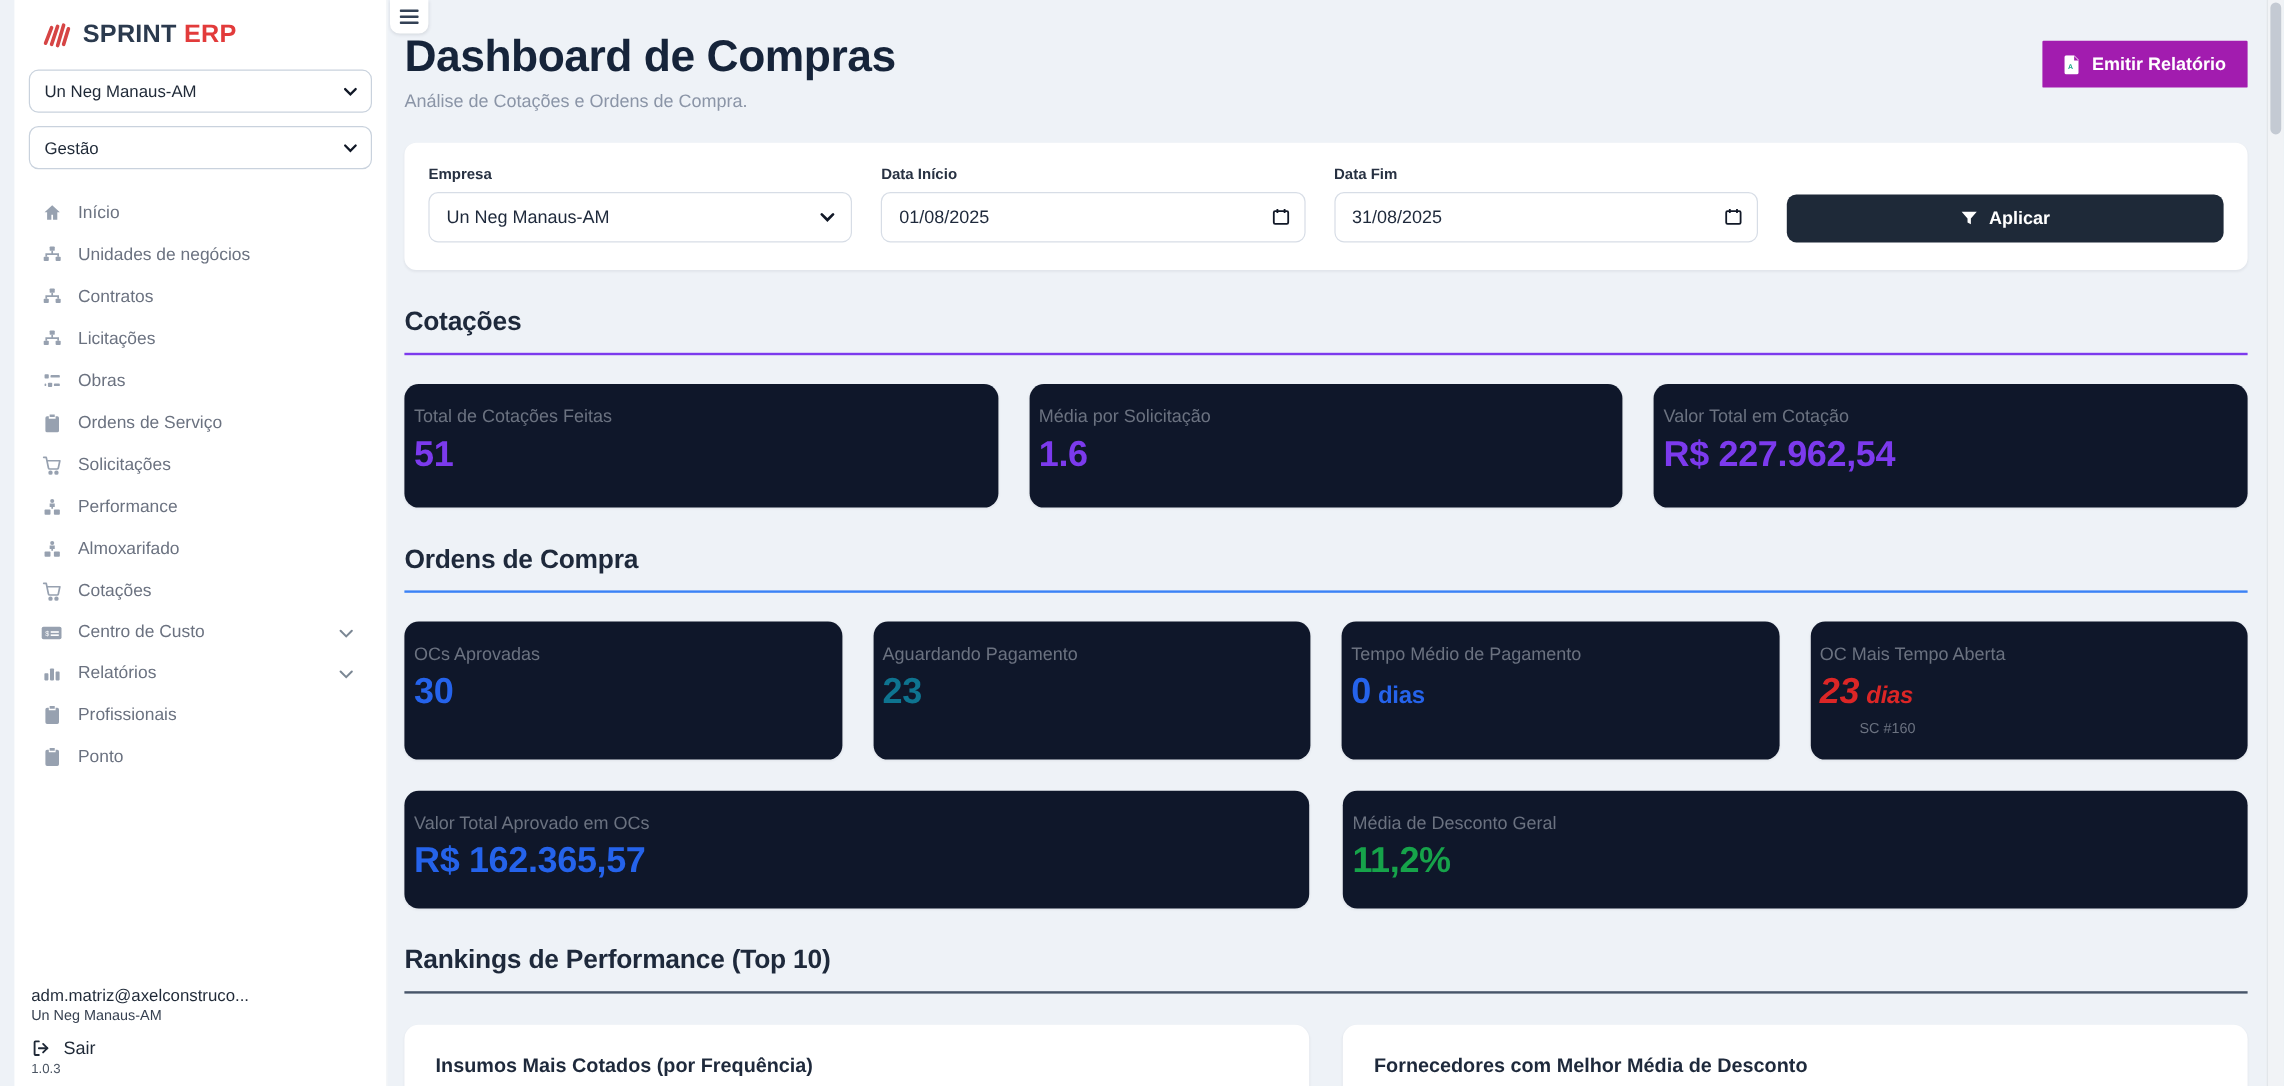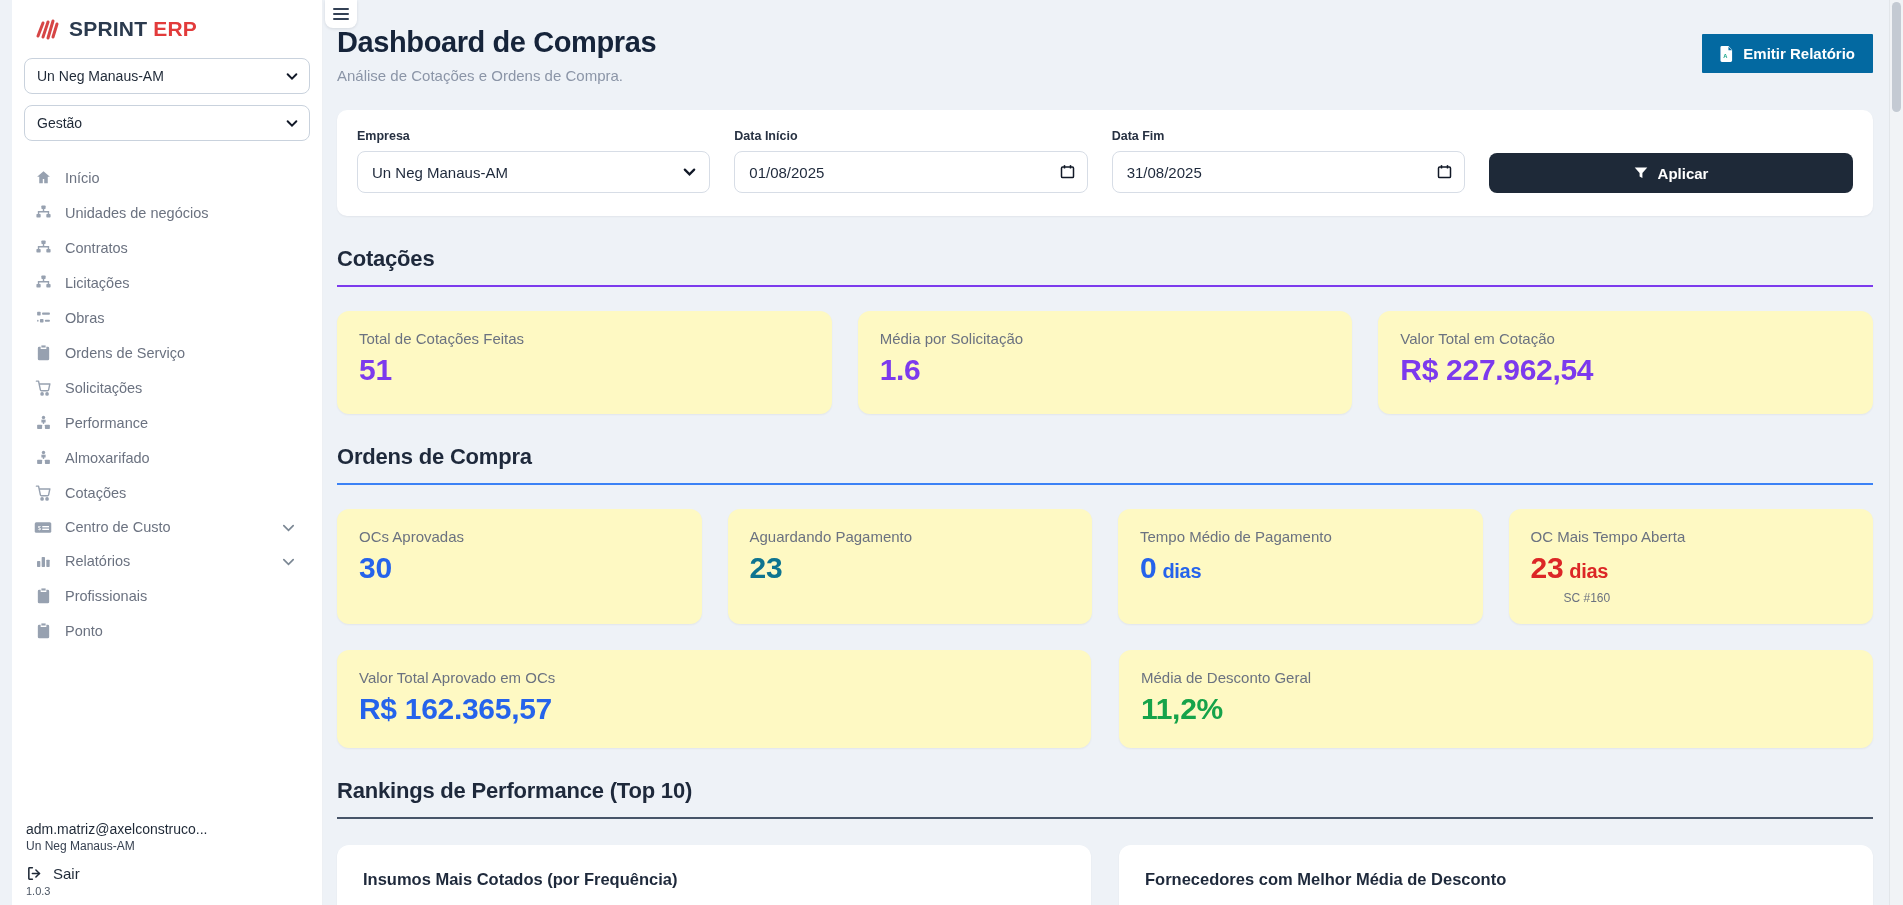--- a/index.html
+++ b/index.html
@@ -38,24 +38,24 @@
   .sf-version { font-size:11px; color:#4b5563; margin-top:3px; }
   
   .main { position:relative; flex:1; height:905px; padding:0 30px 0 14px; overflow:hidden; }
   .hamburger {
     position:absolute; left:2px; top:0; background:#fff; border:none;
     border-radius:0 0 8px 8px; box-shadow:0 1px 3px rgba(30,41,59,.12);
     width:32px; height:28px; display:flex; align-items:center; justify-content:center;
     cursor:pointer; color:#334155;
   }
   .header-row { display:flex; justify-content:space-between; align-items:flex-start; margin-top:26px; }
-  .page-title { font-size:29px; font-weight:800; letter-spacing:-.4px; color:#16243a; }
+  .page-title { font-size:37px; font-weight:800; letter-spacing:-.4px; color:#16243a; }
   .page-subtitle { font-size:15px; color:#8b95a7; margin-top:8px; }
   .report-btn {
-    display:flex; align-items:center; gap:9px; background:#0369a1; color:#fff;
+    display:flex; align-items:center; gap:9px; background:#a21caf; color:#fff;
     border:none; border-radius:1px; padding:11px 18px; font-size:15px; font-weight:700;
     cursor:pointer; margin-top:8px; font-family:inherit;
   }
   
   .filter-card {
     margin-top:26px; background:#fff; border-radius:10px; padding:19px 20px 23px 20px;
     box-shadow:0 1px 2px rgba(30,41,59,.06); display:flex; gap:24px; align-items:flex-end;
   }
   .f-field { flex:1 1 0; }
   .f-label { font-size:12.5px; font-weight:700; color:#273142; margin-bottom:8px; }
@@ -75,34 +75,34 @@
   .section-head {
     margin-top:30px; padding-bottom:13px; font-size:22px; font-weight:800; color:#1e293b;
     border-bottom:2px solid #7c3aed; letter-spacing:-.2px;
   }
   .section-head.blue { border-bottom-color:#3b82f6; }
   .section-head.slate { border-bottom-color:#475569; }
   .cards-3 { display:grid; grid-template-columns:repeat(3,1fr); gap:26px; margin-top:24px; }
   .cards-4 { display:grid; grid-template-columns:repeat(4,1fr); gap:26px; margin-top:24px; }
   .cards-2 { display:grid; grid-template-columns:repeat(2,1fr); gap:28px; margin-top:26px; }
   .kpi-card {
-    background:#fef9c3; border-radius:12px; padding:19px 22px;
+    background:#0f172a; border-radius:12px; padding:19px 8px;
     box-shadow:0 1px 2px rgba(30,41,59,.06);
   }
   .cards-3 .kpi-card { min-height:103px; }
   .cards-4 .kpi-card { min-height:114px; }
   .cards-2 .kpi-card { min-height:98px; }
   .kpi-label { font-size:15px; color:#6b7280; }
   .kpi-value { font-size:30px; font-weight:800; margin-top:6px; letter-spacing:-.3px; }
   .kpi-value .suffix { font-size:20px; font-weight:700; margin-left:6px; }
   .kpi-note { font-size:12px; color:#6b7280; margin-top:6px;margin-left:33px; }
   .val-purple { color:#7c3aed; }
   .val-blue { color:#2563eb; }
   .val-teal { color:#0e7490; }
-  .val-red { color:#dc2626; }
+  .val-red { color:#dc2626;font-style:italic; }
   .val-green { color:#16a34a; }
   .rank-panel {
     background:#fff; border-radius:12px; padding:25px 26px; min-height:140px;
     box-shadow:0 1px 2px rgba(30,41,59,.06);
   }
   .rank-title { font-size:16.5px; font-weight:700; color:#1e293b; }
   
   .scrollbar {
     position:absolute; right:0; top:0; width:14px; height:905px;
     background:#f1f3f6; border-left:1px solid #e2e6ea;

